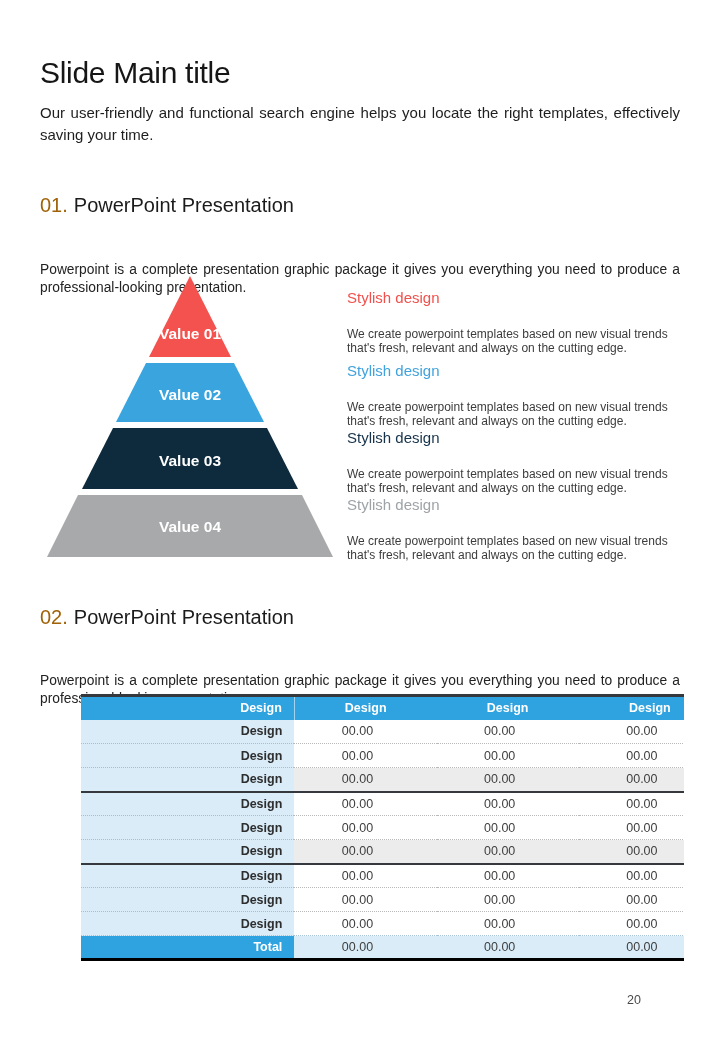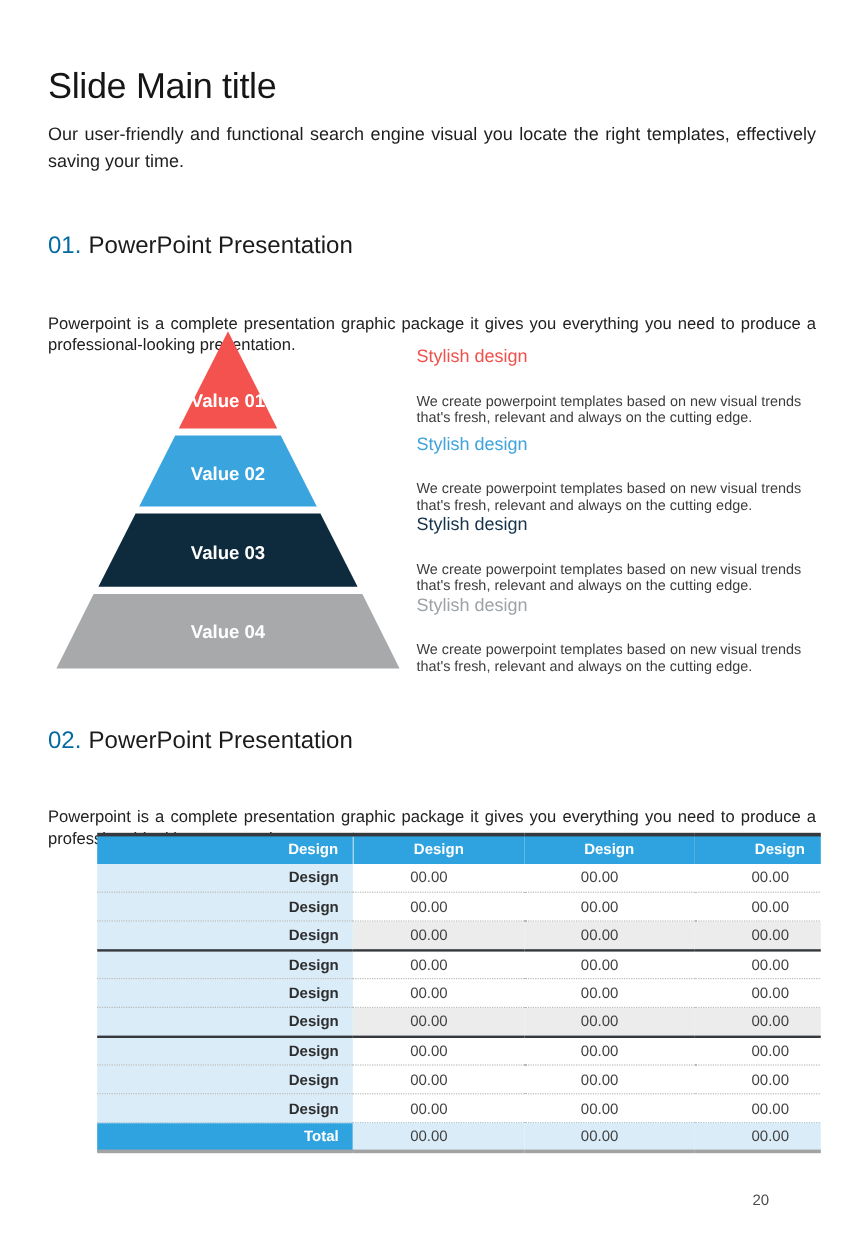--- a/index.html
+++ b/index.html
@@ -24,21 +24,21 @@
     position: absolute; left: 40px; top: 102px; width: 640px;
     font-size: 15px; line-height: 22px; color: #1e1e1e;
     text-align: justify;
   }
 
   
   .section-heading {
     position: absolute; left: 40px;
     font-size: 20px; font-weight: normal; color: #1b1b1b;
   }
-  .section-heading .sec-num { color: #0369a1; margin-right: 6px; }
+  .section-heading .sec-num { color: #a16207; margin-right: 6px; }
   #section1-heading { top: 194px; }
   #section2-heading { top: 606px; }
 
   .section-desc {
     position: absolute; left: 40px; width: 640px;
     font-size: 13.8px; line-height: 17.5px; color: #222222;
     text-align: justify;
     margin-top: 35px;
   }
   #section1-desc { top: 226px; }
@@ -88,39 +88,39 @@
     background: #D9ECF8; text-align: right; padding-right: 12px;
     font-weight: bold; color: #2e2e2e;
   }
   .design-table td.val-cell {
     text-align: center; padding-right: 16px; color: #404040;
   }
   .design-table tbody tr { border-top: 1px dotted #b9b9b9; }
   .design-table tbody tr:first-child { border-top: none; }
   .design-table tbody tr.shade td.val-cell { background: #ECECEC; }
   .design-table tbody tr.group-end { border-bottom: 2px solid #35393d; }
-  .design-table tr.total-row { border-top: 1px dotted #a9c4d6; border-bottom: 3px solid #a3a3a3; }
+  .design-table tr.total-row { border-top: 1px dotted #a9c4d6; border-bottom: 3px solid #000000; }
   .design-table tr.total-row td.label-cell {
     background: #2FA3DF; color: #ffffff; font-weight: bold;
   }
   .design-table tr.total-row td.val-cell { background: #D9ECF8; }
 
   
   .page-number {
     position: absolute; right: 43px; top: 993px;
     font-size: 12.5px; color: #4a4a4a;
   }
 </style>
 </head>
 <body>
 
 <div class="page">
 
   <h1 class="page-title">Slide Main title</h1>
-  <p class="page-subtitle">Our user-friendly and functional search engine visual you locate the right templates, effectively saving your time.</p>
+  <p class="page-subtitle">Our user-friendly and functional search engine helps you locate the right templates, effectively saving your time.</p>
 
   <h2 class="section-heading" id="section1-heading"><span class="sec-num">01.</span><span>PowerPoint Presentation</span></h2>
   <p class="section-desc" id="section1-desc">Powerpoint is a complete presentation graphic package it gives you everything you need to produce a professional-looking presentation.</p>
 
   <svg class="pyramid-svg" width="300" height="282" viewBox="0 0 300 282">
     <polygon points="150,0 191,81 109,81" fill="#F3524E"></polygon>
     <polygon points="106,87 194,87 224,146 76,146" fill="#3AA4DF"></polygon>
     <polygon points="73,152 227,152 258,213 42,213" fill="#0E2B3E"></polygon>
     <polygon points="38,219 262,219 293,281 7,281" fill="#A7A9AB"></polygon>
     <text x="150" y="63">Value 01</text>

